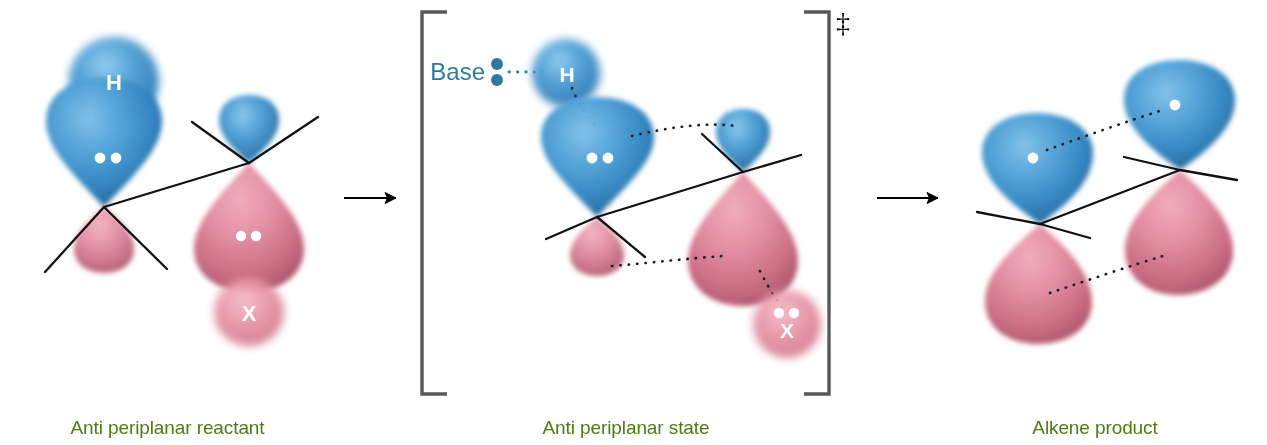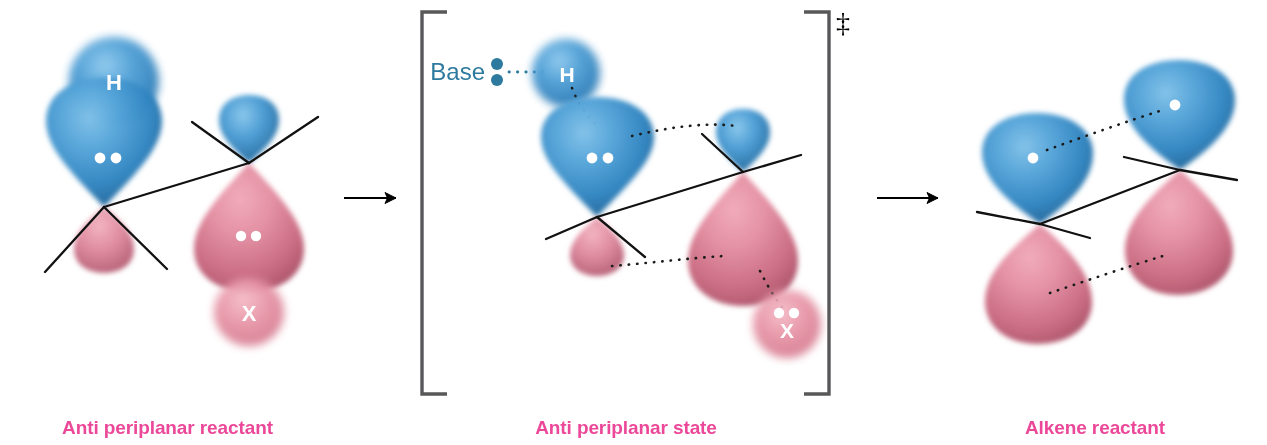--- a/index.html
+++ b/index.html
@@ -21,22 +21,22 @@
     position: absolute;
     top: 0;
     height: 445px;
   }
   .caption {
     position: absolute;
     bottom: 6px;
     width: 100%;
     text-align: center;
     font-size: 19px;
-    font-weight: bold;
-    color: #ec4899;
+    font-weight: normal;
+    color: #4d7c0f;
     letter-spacing: -0.1px;
     font-family: "Liberation Sans", sans-serif;
   }
   svg.art {
     position: absolute;
     left: 0;
     top: 0;
     overflow: visible;
   }
   .lbl {
@@ -303,16 +303,16 @@
 
   <div class="panel" style="left:0px; width:335px;">
     <div class="caption">Anti periplanar reactant</div>
   </div>
 
   <div class="panel" style="left:420px; width:412px;">
     <div class="caption">Anti periplanar state</div>
   </div>
 
   <div class="panel" style="left:950px; width:290px;">
-    <div class="caption">Alkene reactant</div>
+    <div class="caption">Alkene product</div>
   </div>
 
 </div>
 
 </body></html>

